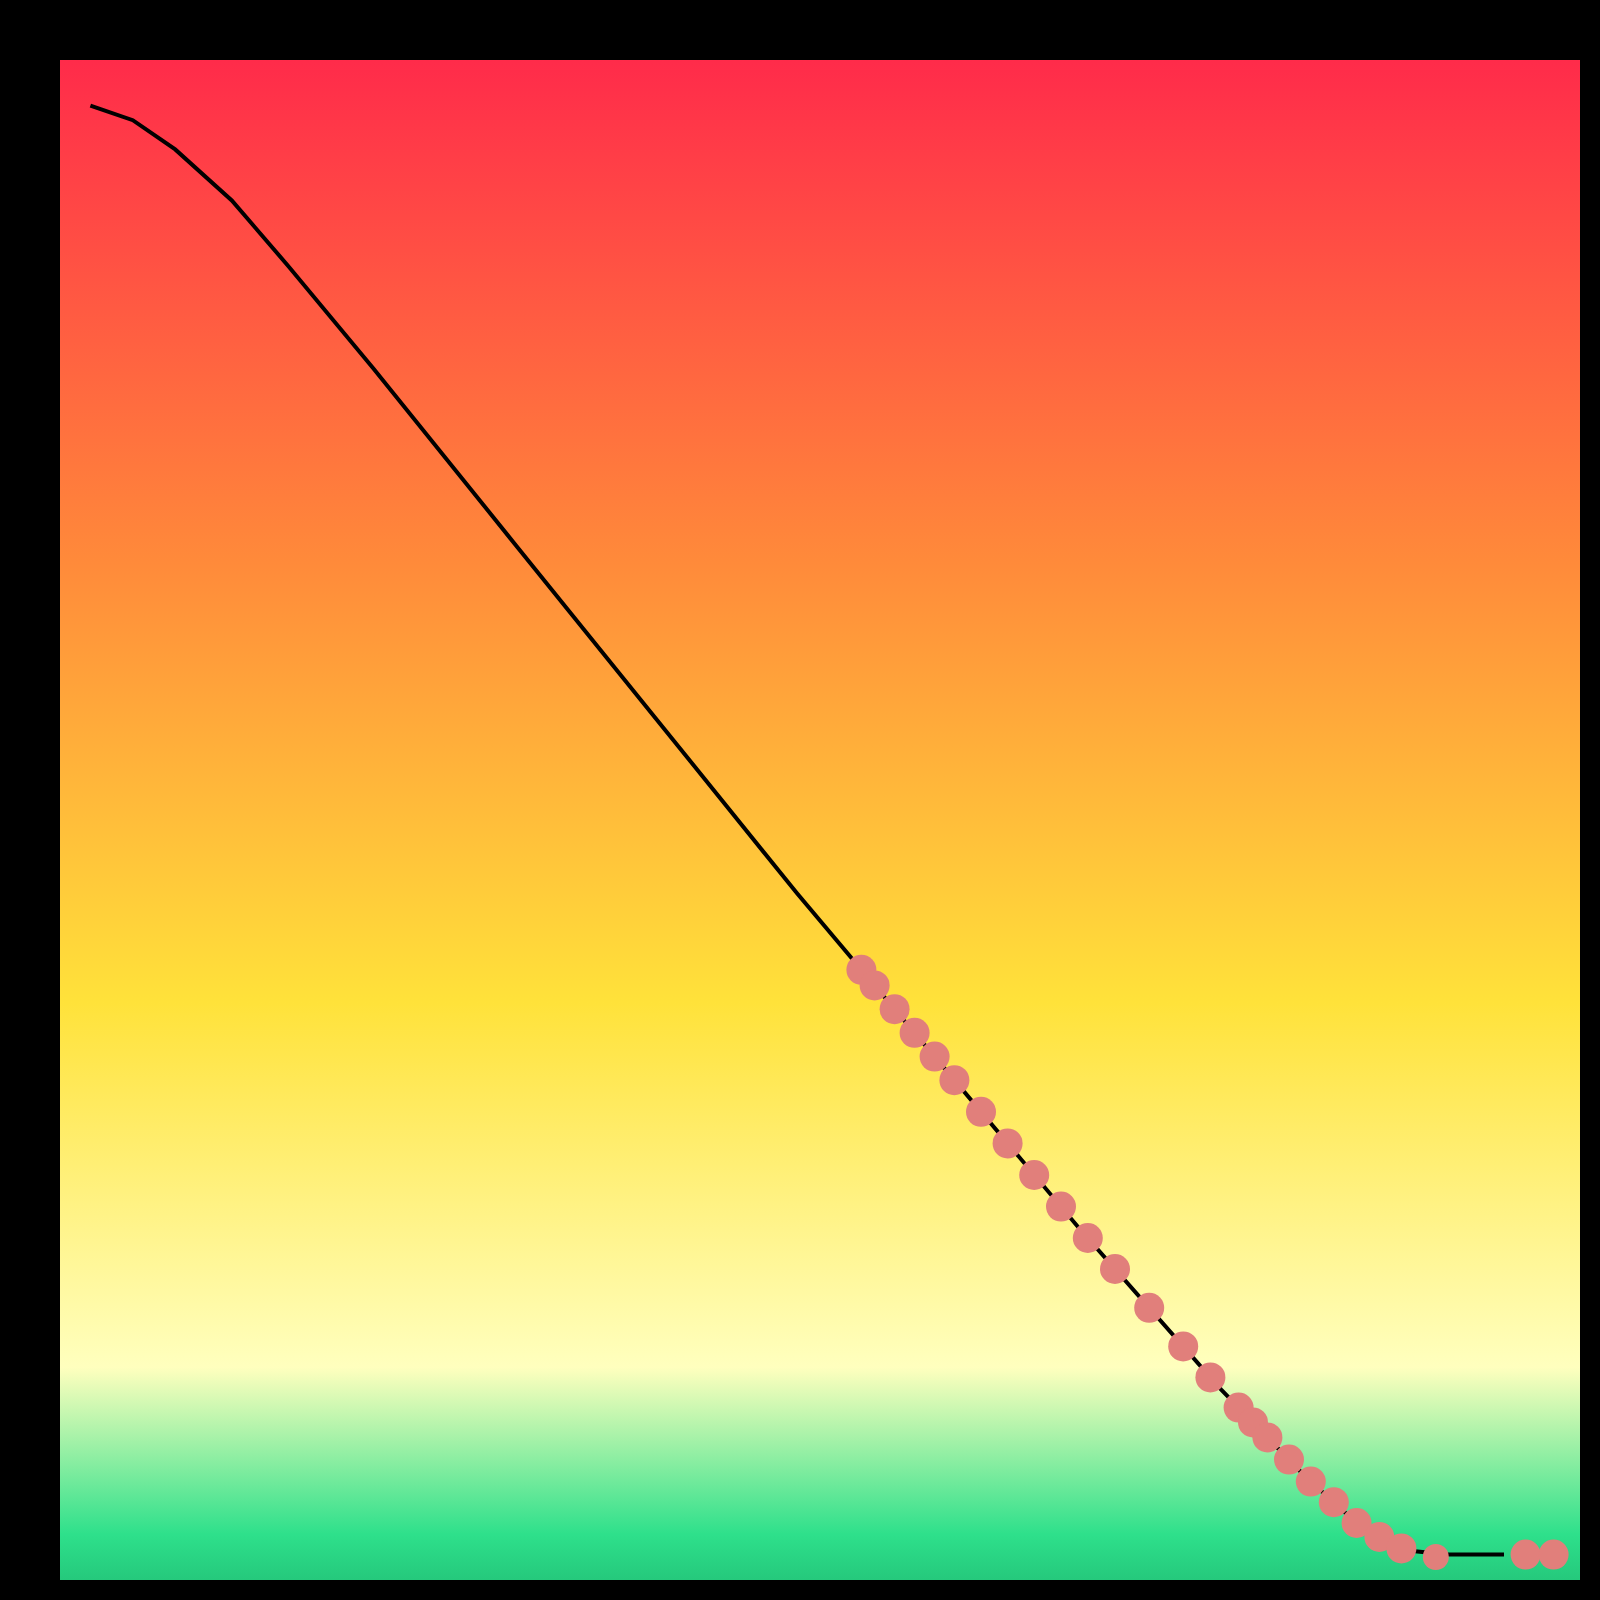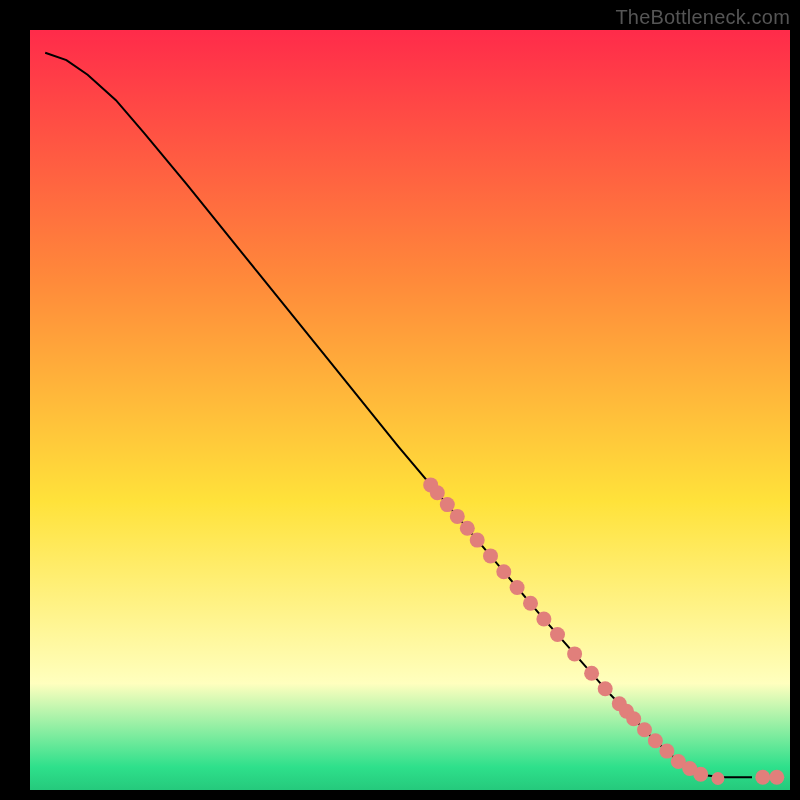--- a/index.html
+++ b/index.html
@@ -33,21 +33,20 @@
     top: 30px;
     width: 760px;
     height: 760px;
   }
   svg { display: block; }
 </style>
 </head>
 <body>
 
 <div class="frame">
-  <div class="watermark">TheBottleneck.com</div>
 
   <div class="plot">
     <svg id="chart-svg" width="760" height="760" viewBox="0 0 760 760">
       <defs>
         <linearGradient id="bg-grad" x1="0" y1="0" x2="0" y2="1">
           <stop id="g0" offset="0%" stop-color="#ff2b4a"></stop>
           <stop id="g1" offset="33%" stop-color="#ff8a3a"></stop>
           <stop id="g2" offset="62%" stop-color="#ffe23a"></stop>
           <stop id="g3" offset="86%" stop-color="#ffffbe"></stop>
           <stop id="g4" offset="97%" stop-color="#2ee08b"></stop>

